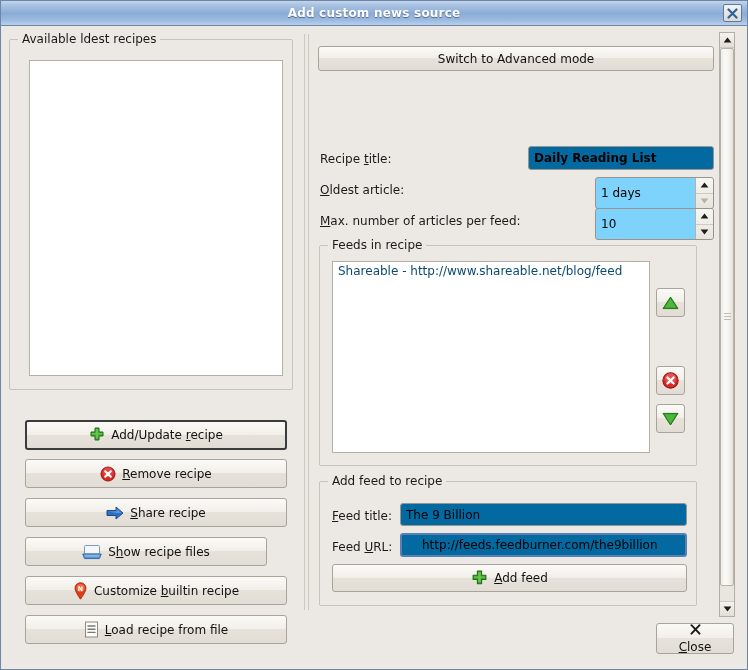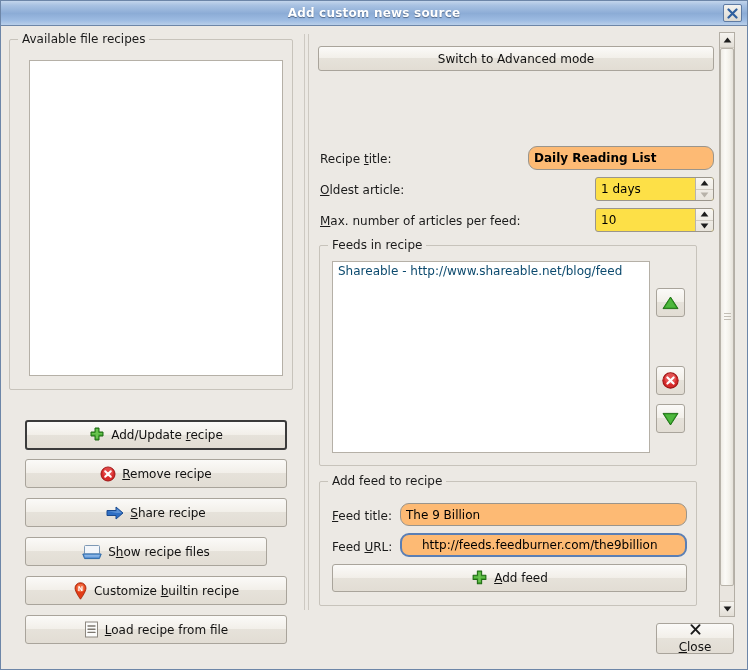--- a/index.html
+++ b/index.html
@@ -151,45 +151,45 @@
     border: 1px solid #a9a49b;
     border-radius: 3px;
     background: linear-gradient(to bottom, #fbfaf8 0%, #f2efe9 48%, #e6e2da 50%, #e2ddd4 100%);
     display: flex; align-items: center; justify-content: center;
   }
 
   
   .field {
     position: absolute;
     box-sizing: border-box;
-    background: #fdba74;
+    background: #0369a1;
     border: 1px solid #9a958c;
-    border-radius: 9px;
+    border-radius: 3px;
     font-size: 12px;
     padding: 0 5px;
     display: flex;
     align-items: center;
     color: #000;
     white-space: nowrap;
     overflow: hidden;
   }
   .field.focused {
     border: 2px solid #5a7fb5;
     padding: 0 20px;
   }
   .field.boldval { font-weight: bold; }
 
   
   .spin {
     position: absolute;
     box-sizing: border-box;
-    height: 24px;
+    height: 32px;
     border: 1px solid #9a958c;
     border-radius: 3px;
-    background: #fde047;
+    background: #7dd3fc;
     display: flex;
     align-items: stretch;
     overflow: hidden;
   }
   .spin .sv {
     flex: 1 1 auto;
     display: flex; align-items: center;
     padding-left: 5px;
     font-size: 12px;
   }
@@ -277,21 +277,21 @@
       <svg width="11" height="11" viewBox="0 0 11 11">
         <path d="M1.5 1.5 L9.5 9.5 M9.5 1.5 L1.5 9.5" stroke="#2f5f9e" stroke-width="2.2" stroke-linecap="round"></path>
       </svg>
     </div>
   </div>
 
   <div id="left-panel">
 
     <div class="groupbox" style="left:0;top:0;width:284px;height:358px;">
       <div class="gb-frame"></div>
-      <div class="gb-title">Available file recipes</div>
+      <div class="gb-title">Available ldest recipes</div>
     </div>
 
     <div class="listbox" style="left:20px;top:28px;width:254px;height:316px;"></div>
 
     <div class="btn default" style="left:16px;top:388px;width:262px;height:30px;">
       <svg width="16" height="16" viewBox="0 0 16 16">
         <path d="M6 1 h4 v4 h4 v4 h-4 v4 h-4 v-4 h-4 v-4 h4 z" fill="#3fa32b" stroke="#1f6b14" stroke-width="1" stroke-linejoin="round"></path>
         <path d="M6.8 2 h2.4 v4 h4 v1.4 h-4 v4 h-2.4 v-4 h-4 v-1.4 h4 z" fill="#7fd463" opacity=".65"></path>
       </svg>
       <span class="lbl"><span>Add/Update </span><u>r</u><span>ecipe</span></span>

